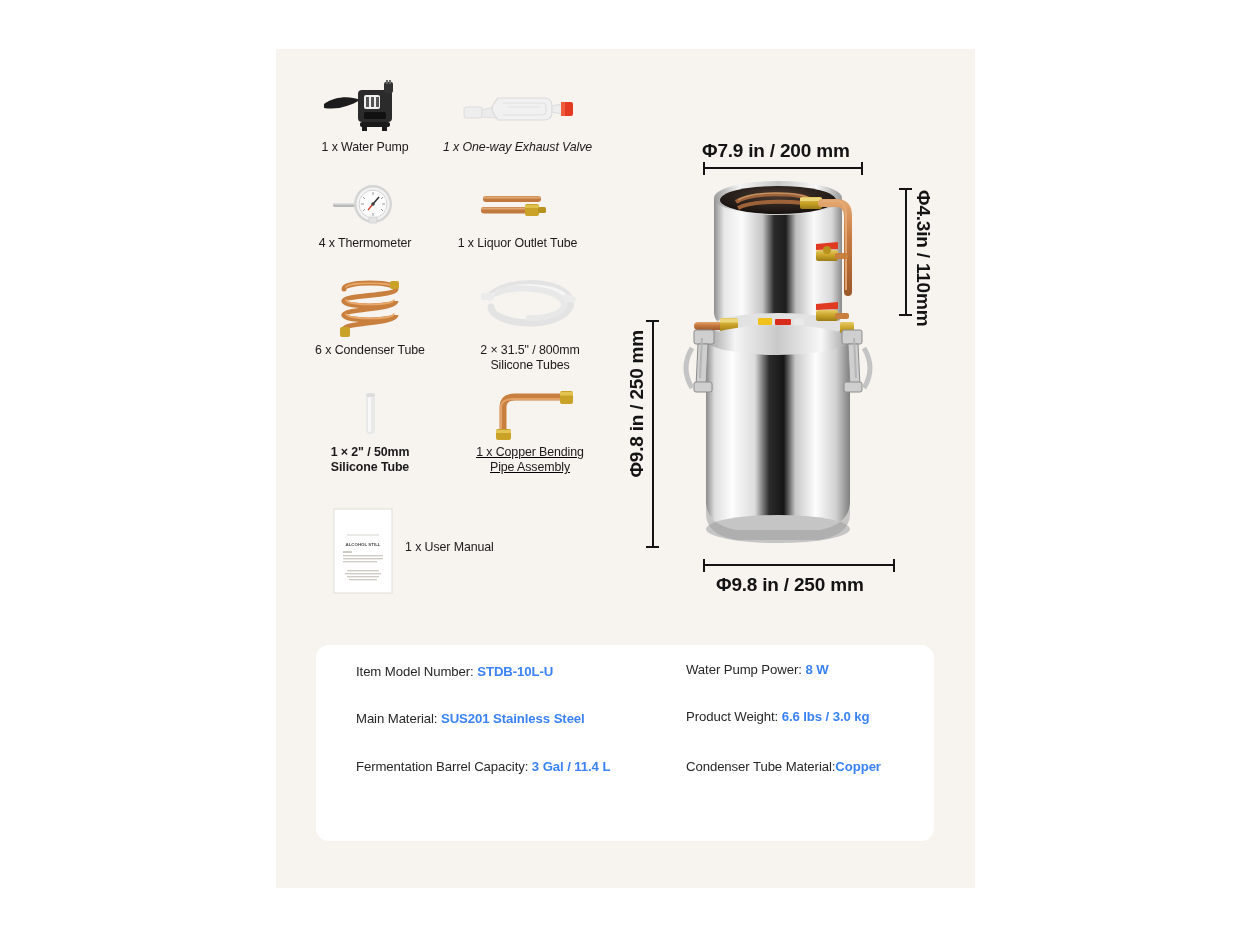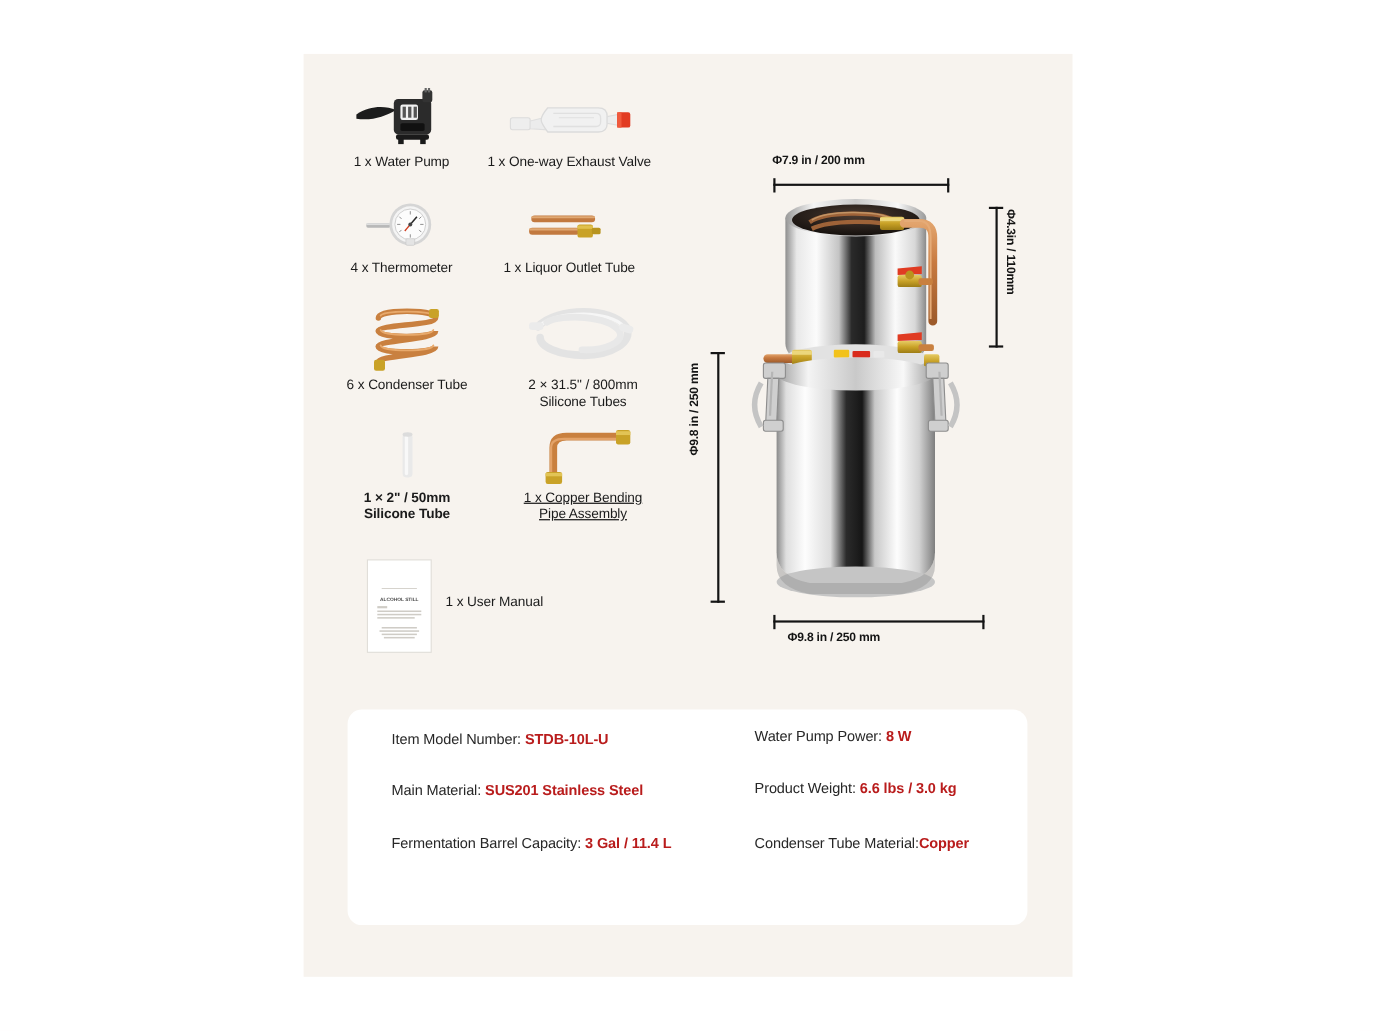--- a/index.html
+++ b/index.html
@@ -84,21 +84,21 @@
     background: #141414;
   }
   .dim-cap-h {
     position: absolute;
     height: 2px;
     width: 13px;
     background: #141414;
   }
   .dim-text {
     position: absolute;
-    font-size: 11px;
+    font-size: 19px;
     font-weight: bold;
     color: #141414;
     white-space: nowrap;
     letter-spacing: -0.2px;
   }
   .dim-text.vert-r {
     writing-mode: vertical-rl;
     text-orientation: mixed;
   }
   .dim-text.vert-l {
@@ -118,21 +118,21 @@
     border-radius: 13px;
   }
   .spec-row {
     position: absolute;
     font-size: 13.2px;
     color: #272727;
     white-space: nowrap;
     letter-spacing: -0.1px;
   }
   .spec-val {
-    color: #b91c1c;
+    color: #3b82f6;
     font-weight: bold;
   }
 </style>
 </head>
 <body>
 
 <div id="page">
 
   <div id="canvas"></div>
 
@@ -152,21 +152,21 @@
           <rect x="66" y="0" width="2" height="4" fill="#666"></rect>
           <rect x="69" y="0" width="2" height="4" fill="#666"></rect>
           <rect x="40" y="42" width="30" height="5" rx="2" fill="#1a1a1a"></rect>
           <rect x="42" y="46" width="5" height="5" fill="#1a1a1a"></rect>
           <rect x="62" y="46" width="5" height="5" fill="#1a1a1a"></rect>
         </svg>
       </div>
       <div class="acc-label">1 x Water Pump</div>
     </div>
 
-    <div class="acc-cell" style="left:125px; top:0px; width:195px;">
+    <div class="acc-cell" style="left:125px; top:0px; width:195px;font-style:italic;">
       <div class="acc-art">
         <svg class="art-svg" width="120" height="58" viewBox="0 0 120 58">
           <rect x="6" y="27" width="18" height="11" rx="2" fill="#eeeeee" stroke="#dcdcdc"></rect>
           <path d="M24 30 L40 26 L40 38 L24 37 Z" fill="#ececec" stroke="#dfdfdf"></path>
           <path d="M40 18 L86 18 Q94 18 94 26 L94 32 Q94 40 86 40 L40 40 Q34 32 34 29 Q34 25 40 18 Z" fill="#f1f1f1" stroke="#dbdbdb" stroke-width="1.2"></path>
           <path d="M45 23 L84 23 Q88 23 88 27 L88 31 Q88 35 84 35 L45 35" fill="none" stroke="#e0e0e0" stroke-width="1.2"></path>
           <path d="M50 27 L82 27" stroke="#e4e4e4" stroke-width="1.2"></path>
           <path d="M94 26 L104 24 L104 34 L94 32 Z" fill="#ededed" stroke="#dddddd"></path>
           <rect x="103" y="22" width="12" height="14" rx="2" fill="#e23b22"></rect>
           <rect x="103" y="22" width="4" height="14" fill="#f05a3d"></rect>

